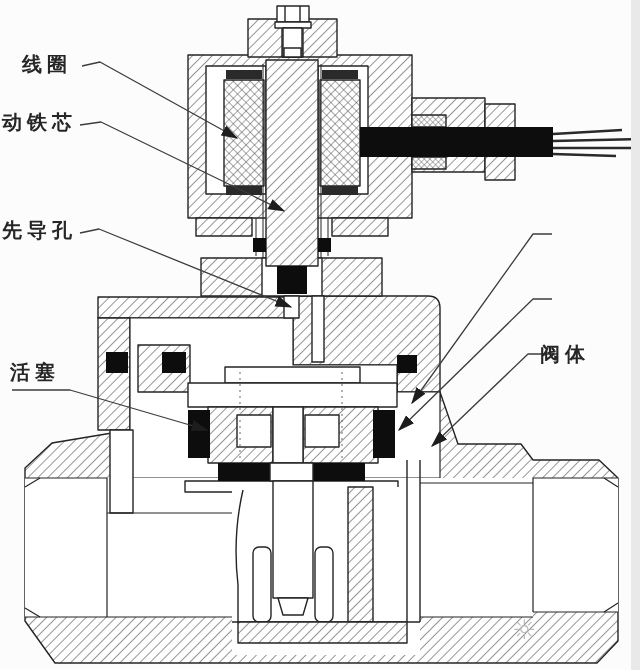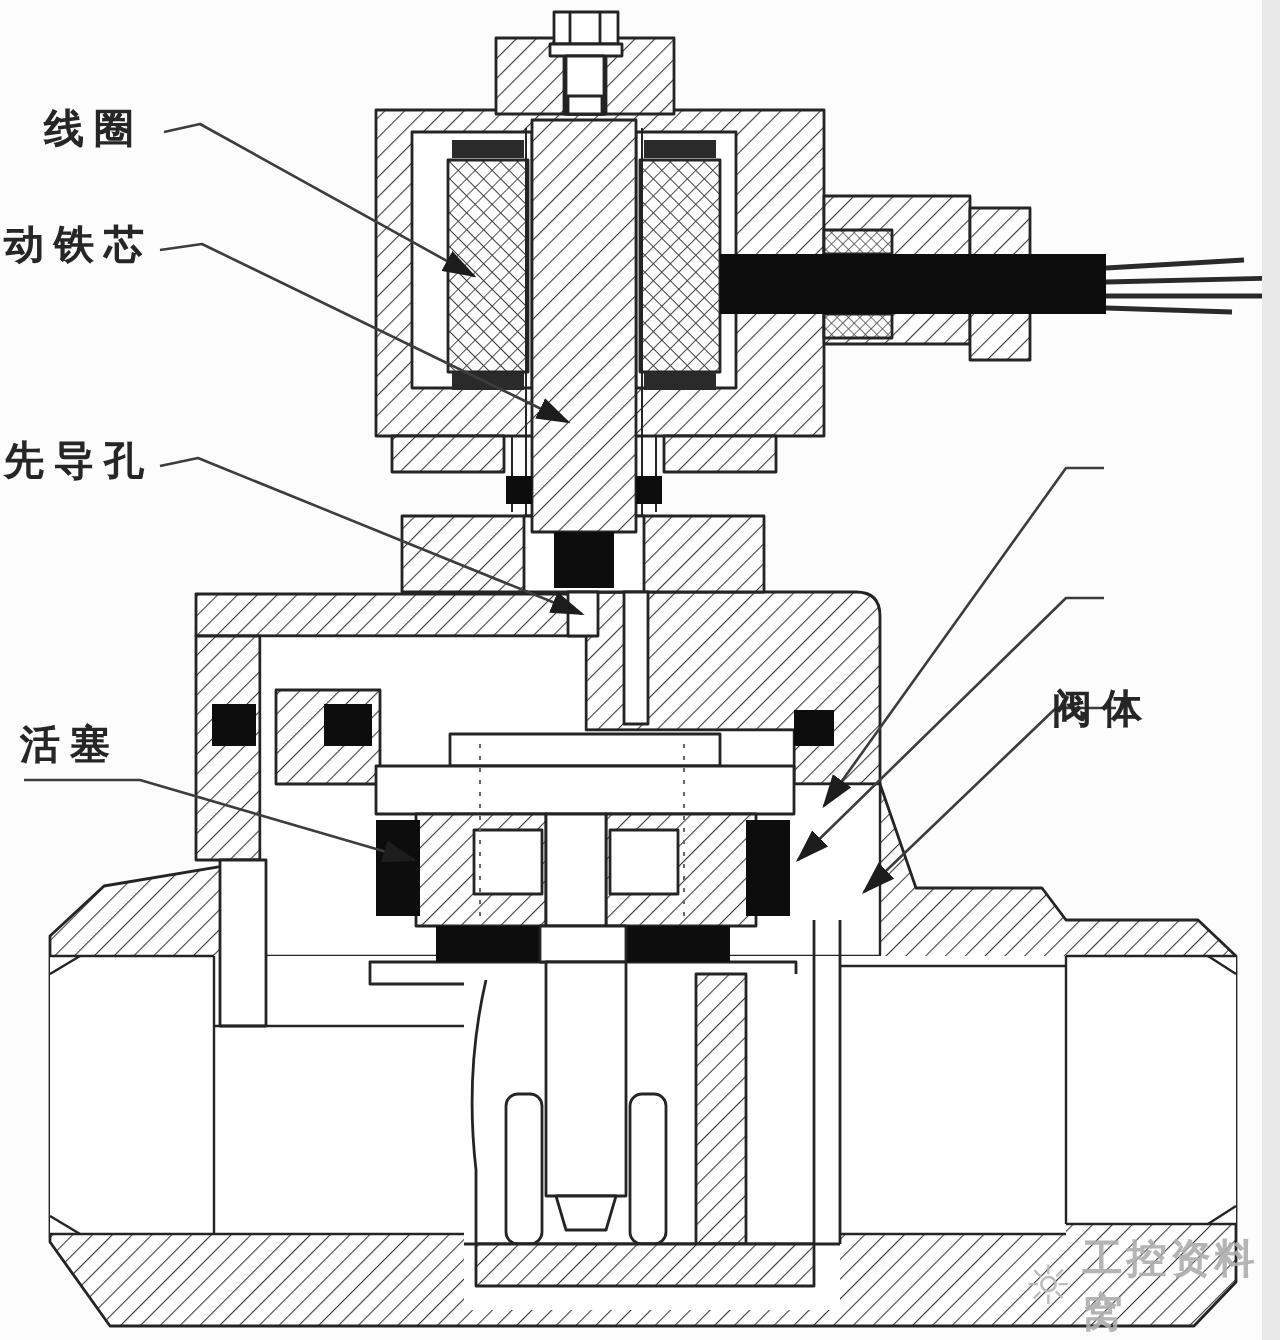--- a/index.html
+++ b/index.html
@@ -167,20 +167,19 @@
         <path d="M552 299 L533 299 L399 430" marker-end="url(#arr)"></path>
         <path d="M558 354 L528 354 L432 446" marker-end="url(#arr)"></path>
       </g>
     </g>
   </svg>
 
   <div class="lbl" style="left:22px;top:52px">线圈</div>
   <div class="lbl" style="left:2px;top:218px">先导孔</div>
   <div class="lbl" style="left:2px;top:110px">动铁芯</div>
   <div class="lbl" style="left:10px;top:360px">活塞</div>
-  <div class="lbl" style="left:526px;top:342px">阀体</div>
+  <div class="lbl" style="left:540px;top:342px">阀体</div>
 
   <div class="wm">
     <span class="wm-icon">☼</span>
-    <span>工控资料窝</span>
   </div>
 
 </div>
 
 </body></html>

